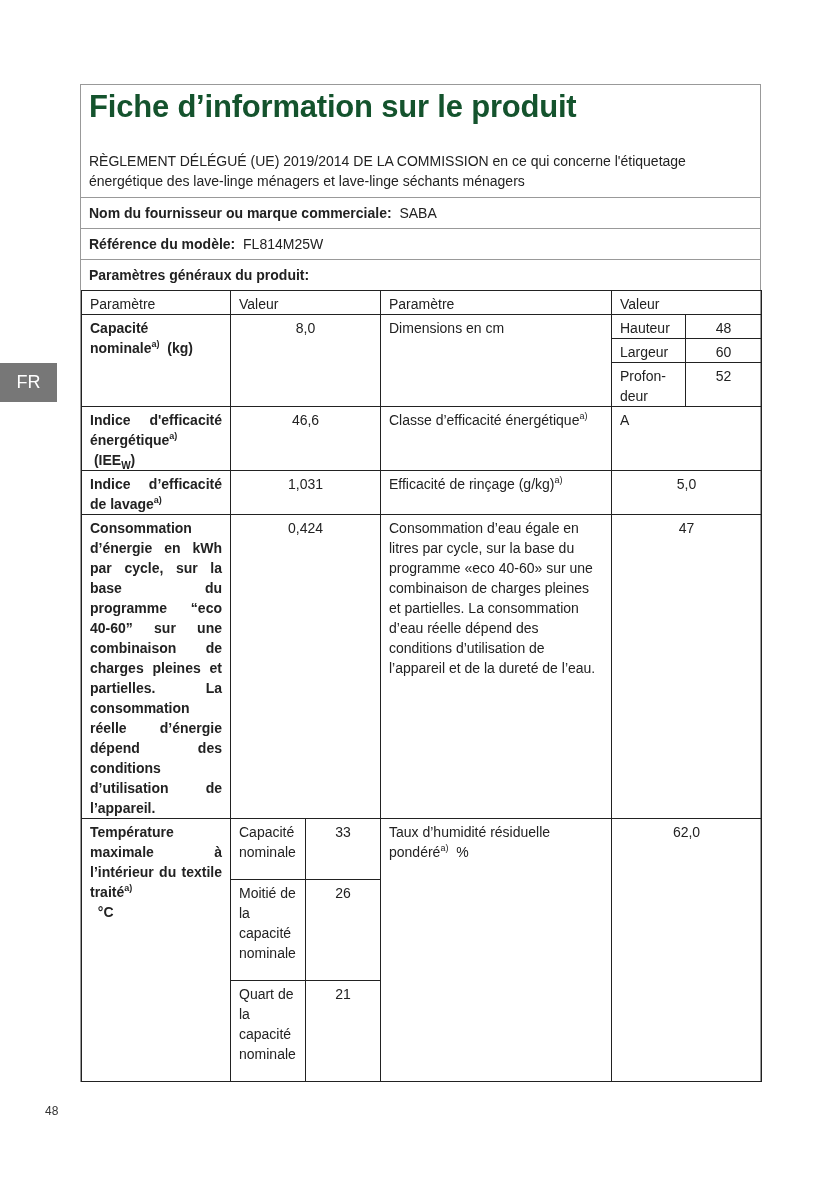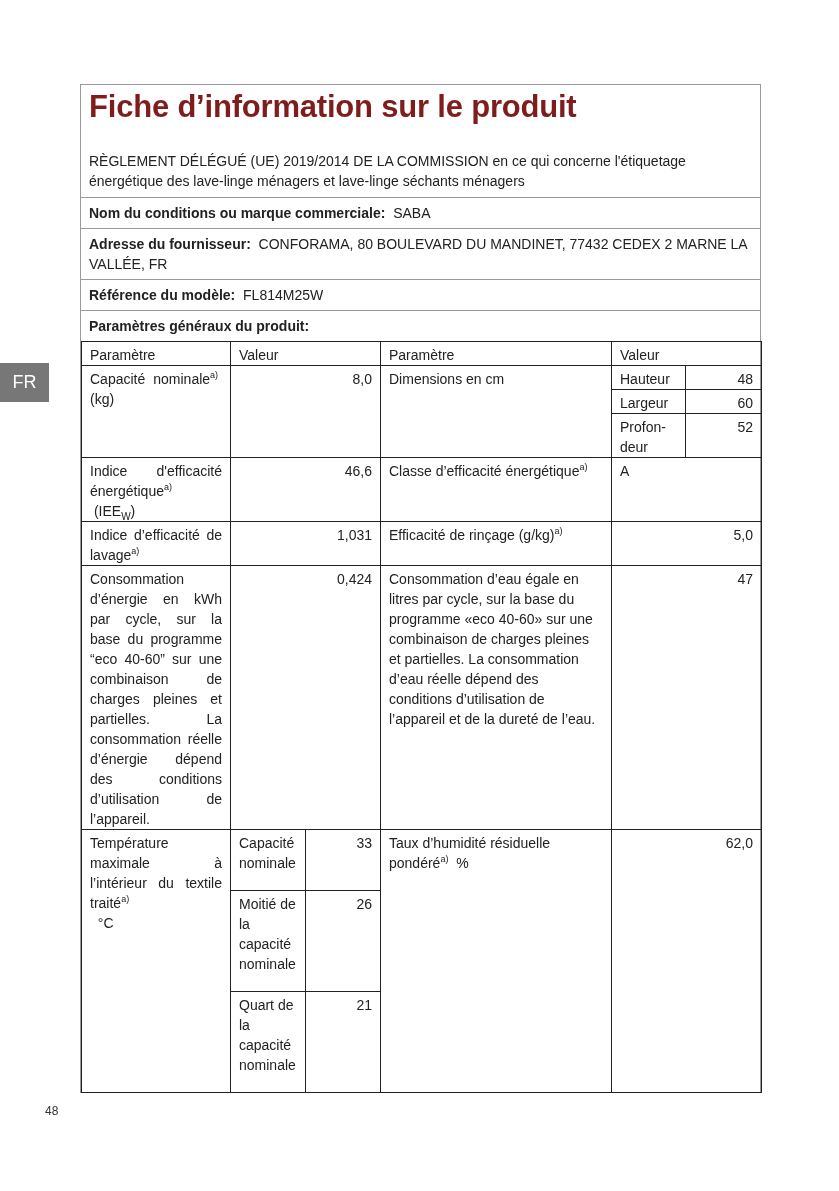--- a/index.html
+++ b/index.html
@@ -1,48 +1,44 @@
 <!DOCTYPE html>
 <html><head>
 <meta charset="utf-8">
 <style>
   html, body { margin:0; padding:0; background:#ffffff; }
   body { width:839px; height:1191px; position:relative; font-family:"Liberation Sans", sans-serif; color:#222; overflow:hidden; }
-  .sidetab { position:absolute; left:0; top:363px; width:49px; height:39px; background:#777777; color:#fff; font-size:18px; display:flex; align-items:center; justify-content:center; font-family:"Liberation Sans", sans-serif; }
+  .sidetab { position:absolute; left:0; top:363px; width:57px; height:39px; background:#777777; color:#fff; font-size:18px; display:flex; align-items:center; justify-content:center; font-family:"Liberation Sans", sans-serif; }
   .pagenum { position:absolute; left:45px; top:1104px; font-size:12px; color:#333; }
   .sheet { position:absolute; left:80px; top:84px; width:679px; border:1px solid #999; border-bottom:none; }
-  .title { font-size:31px; font-weight:bold; color:#7f1d1d; padding:4px 8px 2px 8px; letter-spacing:-0.2px; }
+  .title { font-size:31px; font-weight:bold; color:#14532d; padding:4px 8px 2px 8px; letter-spacing:-0.2px; }
   .subtitle { font-size:14px; line-height:20px; padding:2px 8px 6px 8px; border-bottom:1px solid #999;margin-top:22px; }
   .row { font-size:14px; line-height:20px; padding:5px 8px 5px 8px; border-bottom:1px solid #999; }
   .row b { font-weight:bold; }
   table { border-collapse:collapse; width:680px; table-layout:fixed; font-size:14px; line-height:20px; }
   td { border:1px solid #222; vertical-align:top; padding:3px 8px 0 8px; }
-  .num { text-align:right; }
-  .just { text-align:justify; }
+  .num { text-align:center; }
+  .just { text-align:justify;font-weight:bold; }
   sup { font-size:9px; line-height:0; }
   sub { font-size:10px; line-height:0; }
 </style>
 </head>
 <body>
 
 <div class="sidetab">
     <span>FR</span>
   </div>
 <div class="pagenum">48</div>
 
 <div class="sheet">
   <div class="title">Fiche d’information sur le produit</div>
   <div class="subtitle">RÈGLEMENT DÉLÉGUÉ (UE) 2019/2014 DE LA COMMISSION en ce qui concerne l'étiquetage énergétique des lave-linge ménagers et lave-linge séchants ménagers</div>
   <div class="row">
-    <b>Nom du conditions ou marque commerciale:</b>&nbsp;
+    <b>Nom du fournisseur ou marque commerciale:</b>&nbsp;
     <span>SABA</span>
-  </div>
-  <div class="row">
-    <b>Adresse du fournisseur:</b>&nbsp;
-    <span>CONFORAMA, 80 BOULEVARD DU MANDINET, 77432 CEDEX 2 MARNE LA VALLÉE, FR</span>
   </div>
   <div class="row">
     <b>Référence du modèle:</b>&nbsp;
     <span>FL814M25W</span>
   </div>
   <div class="row" style="border-bottom:none;">
     <b>Paramètres généraux du produit:</b>
   </div>
 
   <table>

